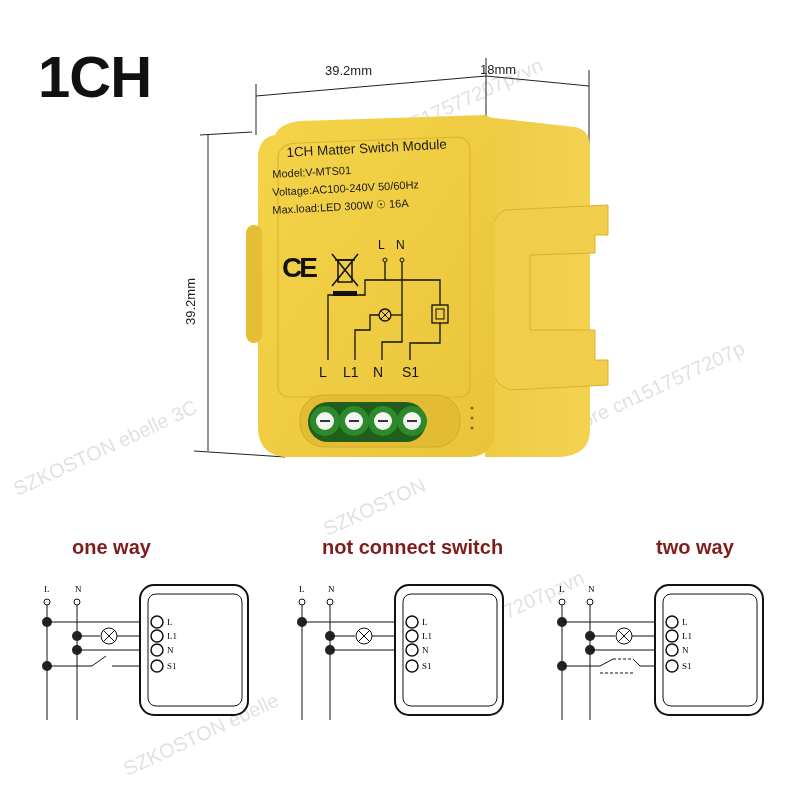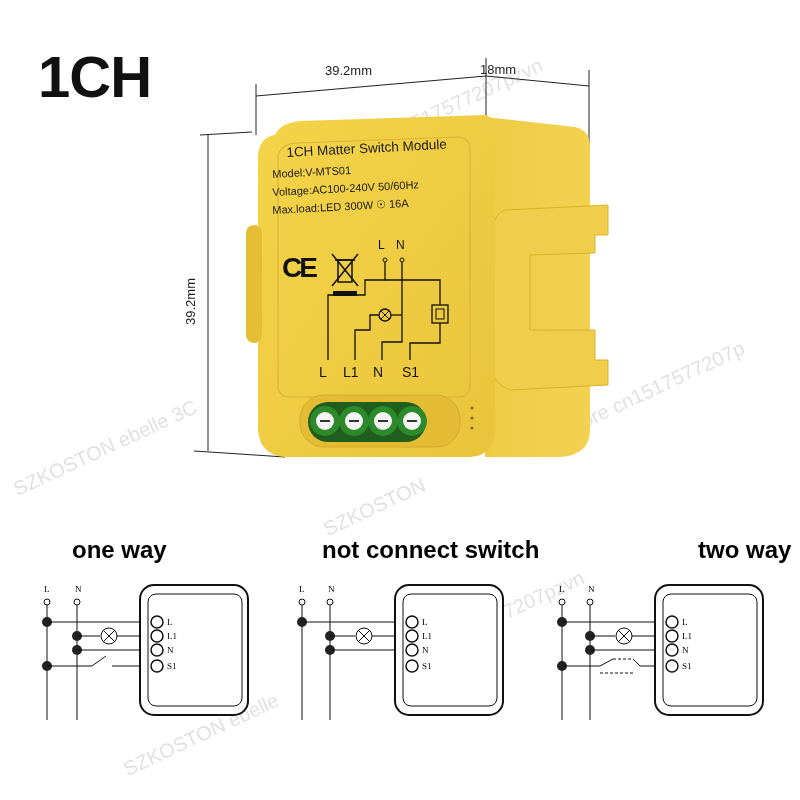--- a/index.html
+++ b/index.html
@@ -6,21 +6,21 @@
   body { width:800px; height:800px; position:relative; overflow:hidden;
          font-family:"Liberation Sans", sans-serif; color:#111; }
   .abs { position:absolute; }
   .title { left:38px; top:48px; font-size:58px; font-weight:bold; letter-spacing:-1px; color:#111; line-height:1; }
   .dim { font-size:13px; color:#222; }
   .wm { color:rgba(170,170,170,0.35); font-size:20px; white-space:nowrap; transform:rotate(-25deg); transform-origin:left top; pointer-events:none; }
   .label-block { left:272px; top:145px; width:195px; }
   .lbl-title { font-size:13.5px; color:#1a1a1a; transform:rotate(-3deg); transform-origin:left top; white-space:nowrap; }
   .lbl-line { font-size:11px; color:#1a1a1a; white-space:nowrap; transform:rotate(-3deg); transform-origin:left top; }
 
-  .section-title { font-size:24px; font-weight:bold; color:#000000; white-space:nowrap;text-align:center; }
+  .section-title { font-size:20px; font-weight:bold; color:#7f1d1d; white-space:nowrap;text-align:center; }
   svg text { font-family:"Liberation Serif", serif; }
 </style>
 </head>
 <body>
 
 <div class="abs title">1CH</div>
 
 <div class="abs wm" style="left:10px;top:480px;">SZKOSTON ebelle 3C</div>
 <div class="abs wm" style="left:330px;top:150px;">Store cn1517577207pzvn</div>
 <div class="abs wm" style="left:320px;top:520px;">SZKOSTON</div>
@@ -135,21 +135,21 @@
 </svg>
 <div class="abs" style="left:378px;top:238px;font-size:12px;">L</div>
 <div class="abs" style="left:396px;top:238px;font-size:12px;">N</div>
 <div class="abs" style="left:319px;top:364px;font-size:14px;">L</div>
 <div class="abs" style="left:343px;top:364px;font-size:14px;">L1</div>
 <div class="abs" style="left:373px;top:364px;font-size:14px;">N</div>
 <div class="abs" style="left:402px;top:364px;font-size:14px;">S1</div>
 
 <div class="abs section-title" style="left:72px;top:536px;">one way</div>
 <div class="abs section-title" style="left:322px;top:536px;">not connect switch</div>
-<div class="abs section-title" style="left:656px;top:536px;margin-left:42px;">two way</div>
+<div class="abs section-title" style="left:656px;top:536px;">two way</div>
 
 <svg class="abs" style="left:30px;top:580px;" width="240" height="140">
   <text x="14" y="12" font-size="9">L</text>
   <text x="45" y="12" font-size="9">N</text>
   <circle cx="17" cy="22" r="3" fill="none" stroke="#111"></circle>
   <circle cx="47" cy="22" r="3" fill="none" stroke="#111"></circle>
   <line x1="17" y1="25" x2="17" y2="140" stroke="#111"></line>
   <line x1="47" y1="25" x2="47" y2="140" stroke="#111"></line>
   <circle cx="17" cy="42" r="5" fill="#222"></circle>
   <line x1="17" y1="42" x2="125" y2="42" stroke="#111"></line>

